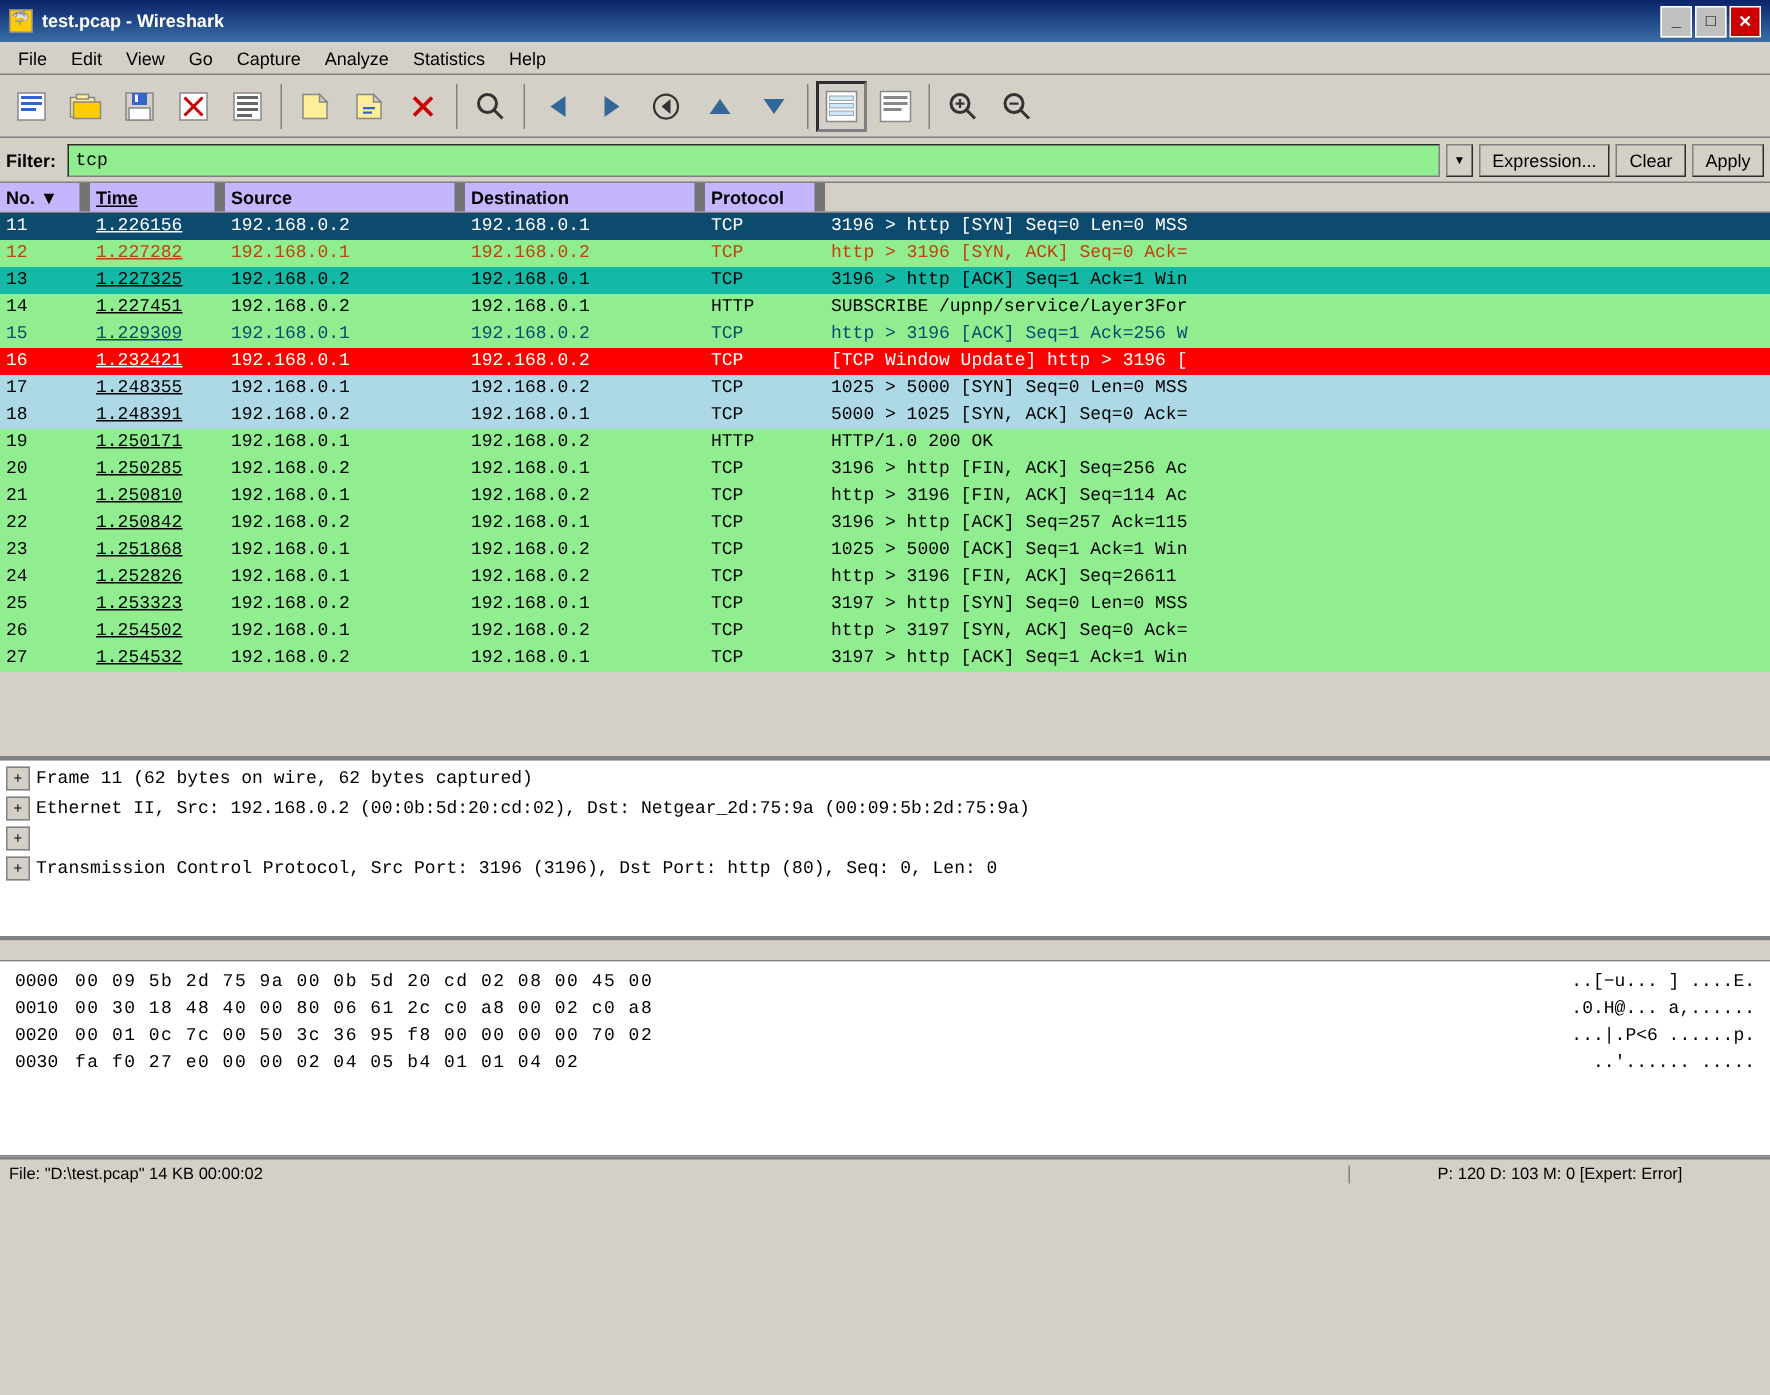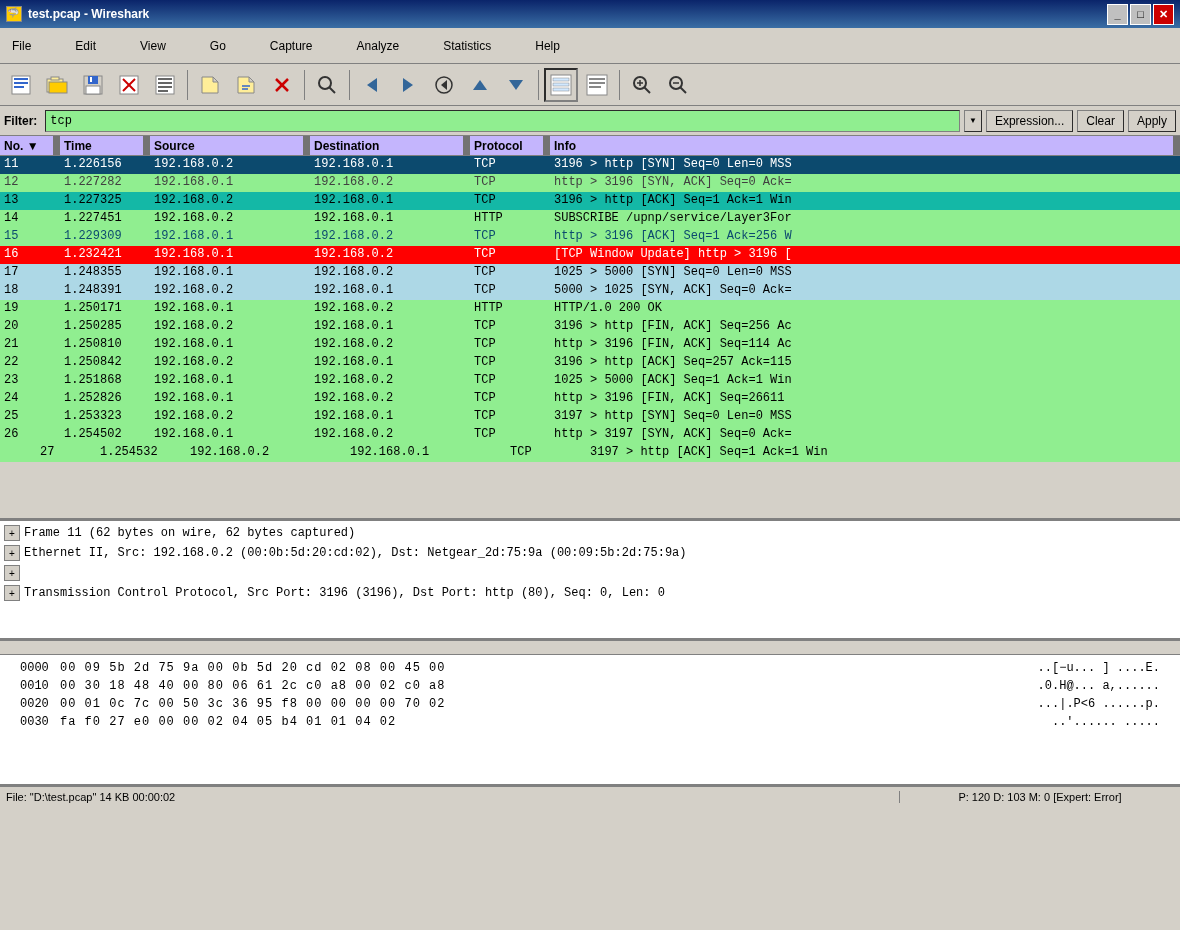--- a/index.html
+++ b/index.html
@@ -21,28 +21,27 @@
     .titlebar-btn {
       width: 21px; height: 21px; border: 1px solid #fff; background: #c0c0c0;
       display: flex; align-items: center; justify-content: center; cursor: pointer;
       font-size: 11px; color: #000; font-weight: bold; font-family: Arial;
     }
     .titlebar-btn.close { background: #cc0000; color: white; }
 
     
     #menubar {
       background: #d4d0c8;
-      height: 36px;
+      height: 22px;
       display: flex;
       align-items: center;
       padding: 0 4px;
       border-bottom: 1px solid #808080;
       font-family: Arial, sans-serif;
       font-size: 12px;
-      gap: 28px;
     }
     .menu-item {
       padding: 2px 8px;
       cursor: pointer;
       height: 20px;
       display: flex;
       align-items: center;
     }
 
     
@@ -126,21 +125,21 @@
       font-weight: bold;
       overflow: hidden;
       white-space: nowrap;
       cursor: pointer;
       display: flex;
       align-items: center;
       background: #c4b5fd;
       user-select: none;
     }
     .col-no { width: 60px; }
-    .col-time { width: 90px; }
+    .col-time { width: 90px; text-decoration: underline; }
     .col-src { width: 160px; }
     .col-dst { width: 160px; }
     .col-proto { width: 80px; }
     .col-info { flex: 1; }
 
     #packet-list-body {
       height: 364px;
       overflow-y: auto;
       overflow-x: auto;
     }
@@ -200,21 +199,21 @@
       margin-right: 4px; flex-shrink: 0;
       cursor: pointer;
     }
 
     
     #hex-panel {
       height: 130px;
       background: white;
       border-bottom: 1px solid #808080;
       overflow-y: auto;
-      padding: 4px 20px;
+      padding: 4px 10px;
       font-family: 'Courier New', monospace;
       font-size: 12px;
       color: #000;
     }
     .hex-row {
       display: flex;
       gap: 8px;
       height: 18px;
       align-items: center;
     }
@@ -407,33 +406,32 @@
   <button class="filter-btn">Apply</button>
 </div>
 
 <div id="packet-list-container">
   <div id="packet-list-header">
     <div class="col-header col-no">No. ▼</div>
     <div class="col-header col-time">Time</div>
     <div class="col-header col-src">Source</div>
     <div class="col-header col-dst">Destination</div>
     <div class="col-header col-proto">Protocol</div>
-    <div class="col-header col-info">Info</div>
   </div>
   <div id="packet-list-body">
 
   <div class="packet-row" style="background: #0c4a6e; color: white;">
     <span class="packet-cell col-no">11</span>
     <span class="packet-cell col-time">1.226156</span>
     <span class="packet-cell col-src">192.168.0.2</span>
     <span class="packet-cell col-dst">192.168.0.1</span>
     <span class="packet-cell col-proto">TCP</span>
     <span class="packet-cell col-info">3196 &gt; http [SYN] Seq=0 Len=0 MSS</span>
   </div>
-      <div class="packet-row" style="background: rgb(144, 238, 144); color: #404040;">
+      <div class="packet-row" style="background: rgb(144, 238, 144); color: #c2410c;">
     <span class="packet-cell col-no">12</span>
     <span class="packet-cell col-time">1.227282</span>
     <span class="packet-cell col-src">192.168.0.1</span>
     <span class="packet-cell col-dst">192.168.0.2</span>
     <span class="packet-cell col-proto">TCP</span>
     <span class="packet-cell col-info">http &gt; 3196 [SYN, ACK] Seq=0 Ack=</span>
   </div>
       <div class="packet-row" style="background: #14b8a6; color: black;">
     <span class="packet-cell col-no">13</span>
     <span class="packet-cell col-time">1.227325</span>
@@ -539,21 +537,21 @@
     <span class="packet-cell col-info">3197 &gt; http [SYN] Seq=0 Len=0 MSS</span>
   </div>
       <div class="packet-row" style="background: rgb(144, 238, 144); color: black;">
     <span class="packet-cell col-no">26</span>
     <span class="packet-cell col-time">1.254502</span>
     <span class="packet-cell col-src">192.168.0.1</span>
     <span class="packet-cell col-dst">192.168.0.2</span>
     <span class="packet-cell col-proto">TCP</span>
     <span class="packet-cell col-info">http &gt; 3197 [SYN, ACK] Seq=0 Ack=</span>
   </div>
-      <div class="packet-row" style="background: rgb(144, 238, 144); color: black; padding-left: 36px;">
+      <div class="packet-row" style="background: rgb(144, 238, 144); color: black;">
     <span class="packet-cell col-no">27</span>
     <span class="packet-cell col-time">1.254532</span>
     <span class="packet-cell col-src">192.168.0.2</span>
     <span class="packet-cell col-dst">192.168.0.1</span>
     <span class="packet-cell col-proto">TCP</span>
     <span class="packet-cell col-info">3197 &gt; http [ACK] Seq=1 Ack=1 Win</span>
   </div>
     </div>
 
   <div id="hscroll-bar">

